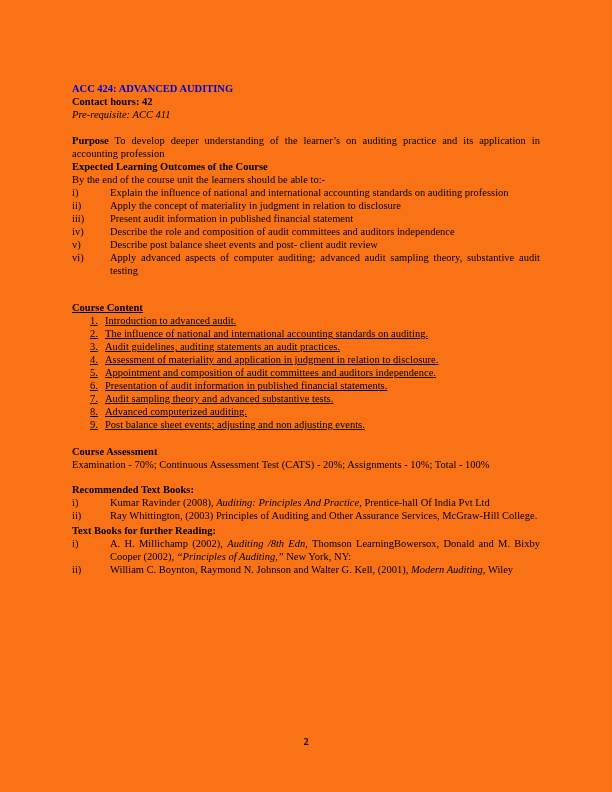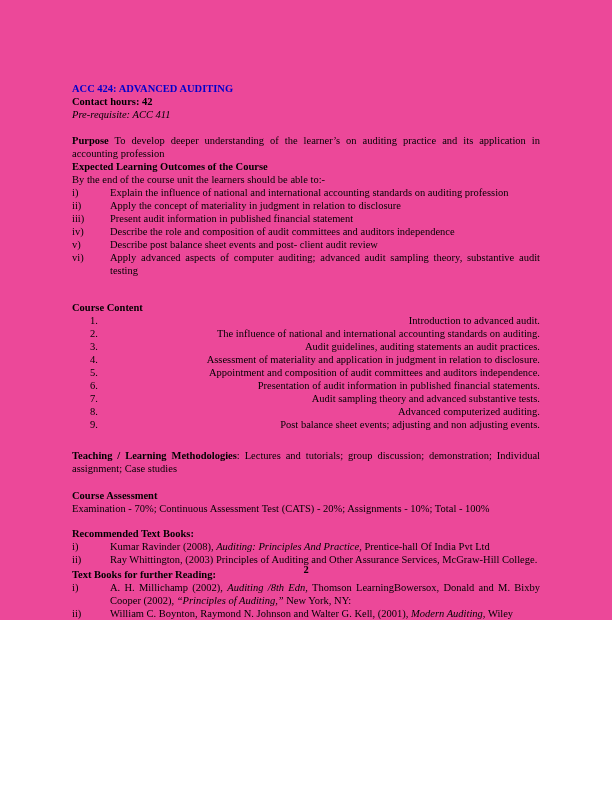--- a/index.html
+++ b/index.html
@@ -4,46 +4,46 @@
 <style>
   * { margin: 0; padding: 0; box-sizing: border-box; }
   html, body { background: #ffffff; }
   body {
     width: 612px; height: 792px;
     font-family: "Liberation Serif", "DejaVu Serif", serif;
     font-size: 10.5px; line-height: 13px; color: #000;
   }
   .page {
     position: relative;
-    width: 612px; height: 620px;
-    background: #ec4899;
+    width: 612px; height: 792px;
+    background: #f97316;
     padding: 82px 72px 0 72px;
     overflow: hidden;
   }
   .b { font-weight: bold; }
   .i { font-style: italic; font-family: Liberation Serif, serif; }
   .it { font-style: italic; }
   .justify { text-align: justify; }
 
   .sec-purpose    { margin-top: 13px; }
   .sec-outcomes   { }
-  .sec-content    { margin-top: 24px; }
+  .sec-content    { margin-top: 24px; text-decoration: underline; }
   .sec-teaching   { margin-top: 18px; }
   .sec-materials  { margin-top: 14px; }
   .sec-assessment { margin-top: 14px; }
   .sec-recommended{ margin-top: 12px; }
   .sec-further    { margin-top: 2px; }
 
   .li-row  { display: flex; }
   .li-num  { flex: 0 0 38px; }
   .li-text { flex: 1; text-align: justify; }
 
   .cc-list { margin-left: 18px; }
   .cc-list .li-num { flex: 0 0 15px; }
-  .cc-list .li-text { text-align: right; }
+  .cc-list .li-text { text-align: left; }
 
   .page-number {
     position: absolute;
     bottom: 44px; left: 0; width: 100%;
     text-align: center;
     font-weight: bold;
   }
 </style>
 </head>
 <body>
@@ -124,21 +124,20 @@
           <span class="li-num">8.</span>
           <span class="li-text"><span>Advanced computerized auditing.</span></span>
         </div>
         <div class="li-row">
           <span class="li-num">9.</span>
           <span class="li-text"><span>Post balance sheet events; adjusting and non adjusting events.</span></span>
         </div>
       </div>
   </section>
 
-  <p class="sec-teaching justify"><span class="b">Teaching / Learning Methodologies</span><span>: Lectures and tutorials; group discussion; demonstration; Individual assignment; Case studies</span></p>
 
 
   <section class="sec-assessment">
     <div class="b">Course Assessment</div>
     <div>Examination - 70%; Continuous Assessment Test (CATS) - 20%; Assignments - 10%; Total - 100%</div>
   </section>
 
   <section class="sec-recommended">
     <div class="b">Recommended Text Books:</div>
     <div>

